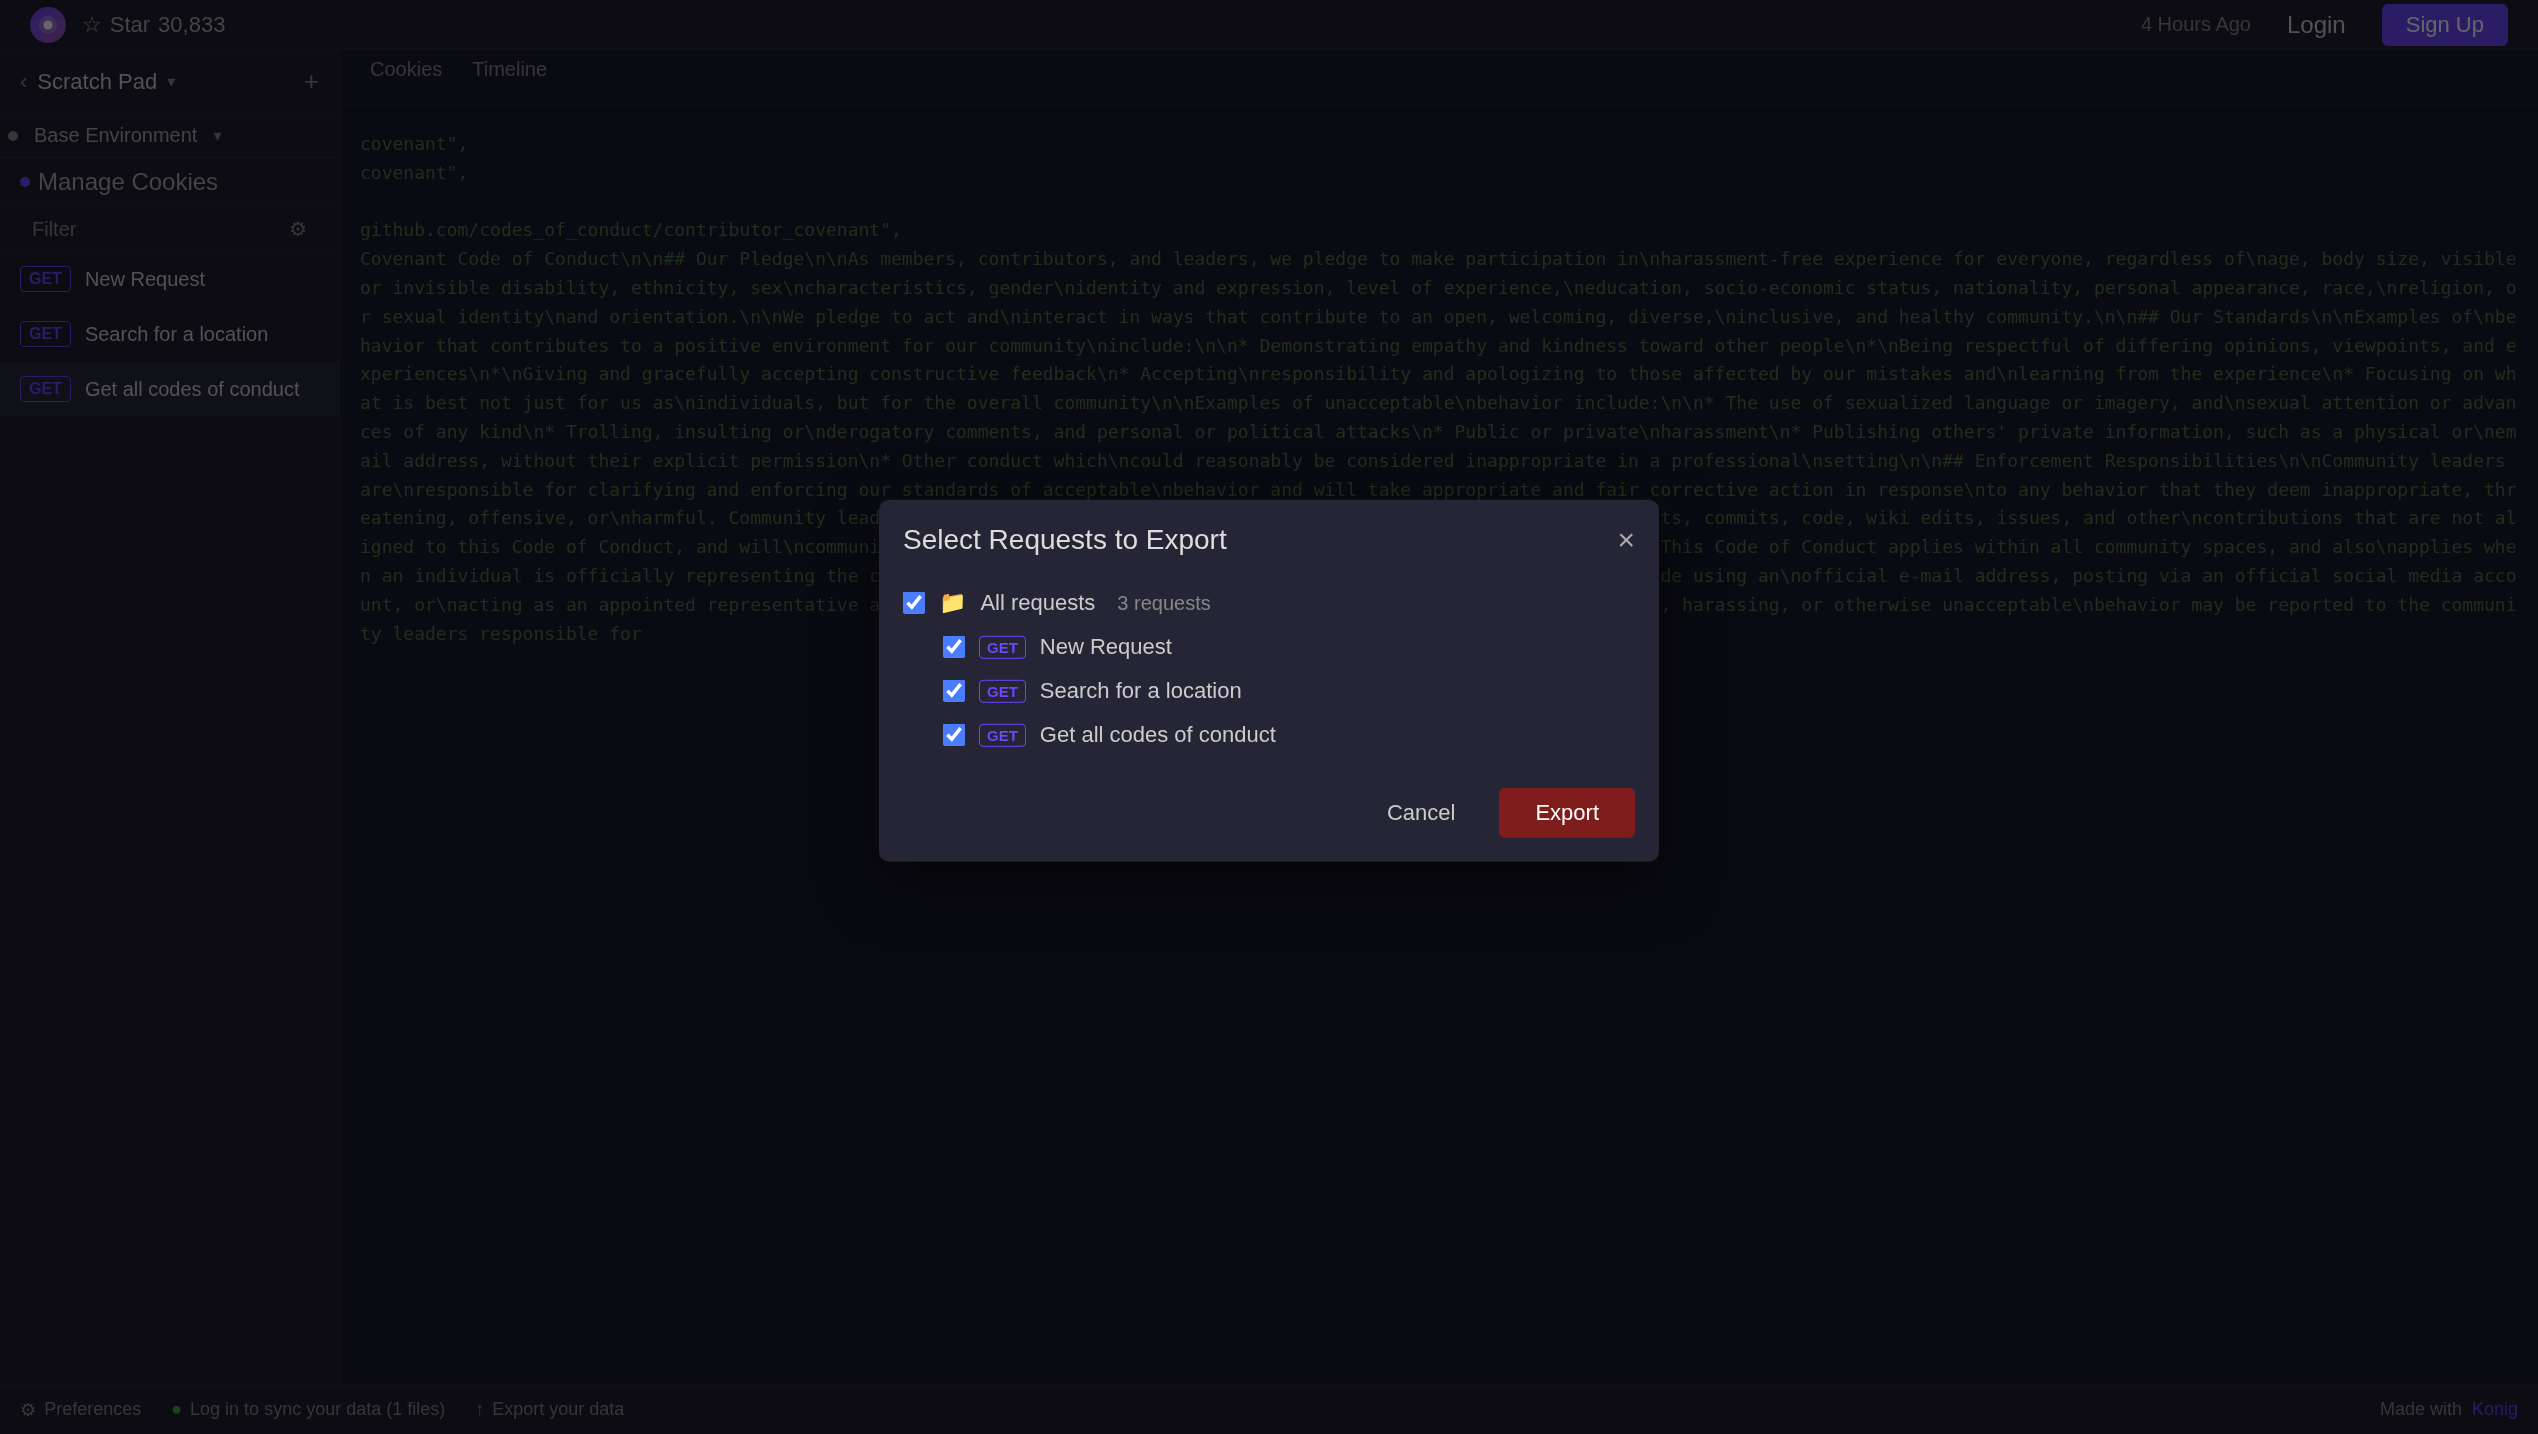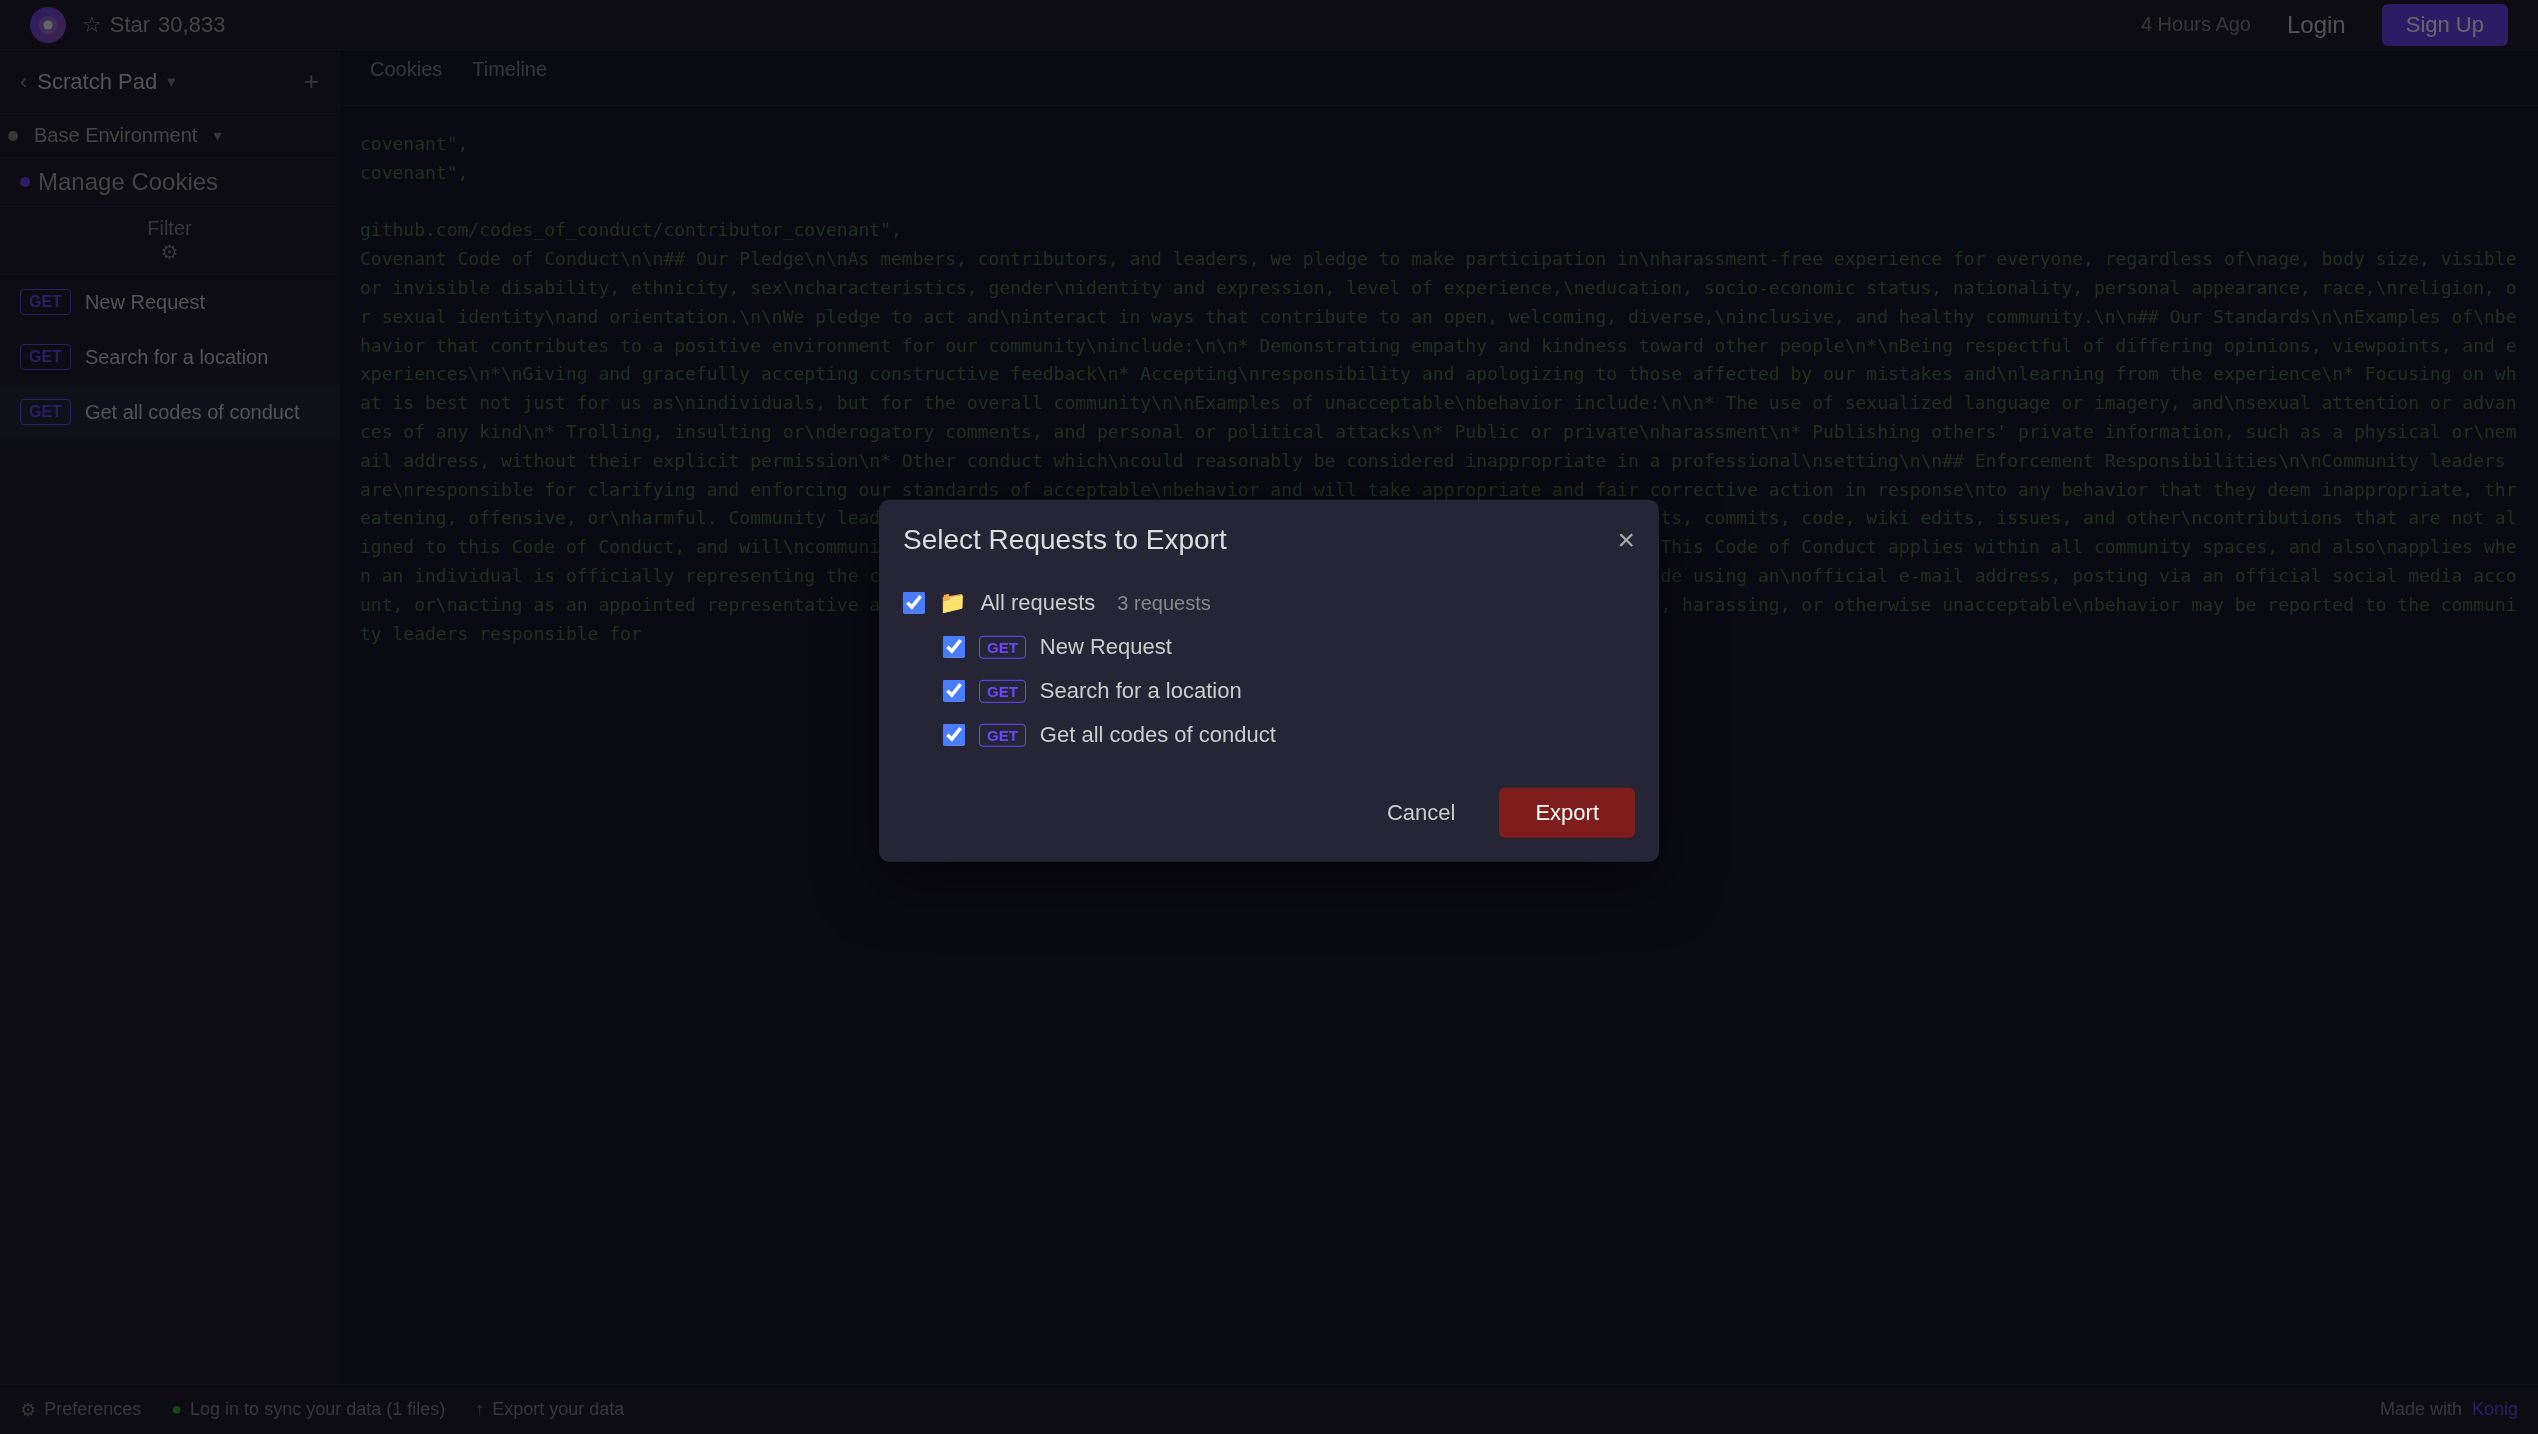--- a/index.html
+++ b/index.html
@@ -147,24 +147,23 @@
       border-radius: 50%;
       background: #6c47ff;
     }
     .manage-cookies-label {
       font-size: 24px;
       color: #aaa;
     }
     .filter-bar {
       display: flex;
       align-items: center;
-      padding: 10px 20px;
+      padding: 10px 32px;
       justify-content: space-between;
       border-bottom: 1px solid #2a2a3e;
-      flex-direction: column;
     }
     .filter-label {
       font-size: 20px;
       color: #888;
     }
     .filter-icon {
       color: #888;
       font-size: 20px;
     }
     .request-list {

